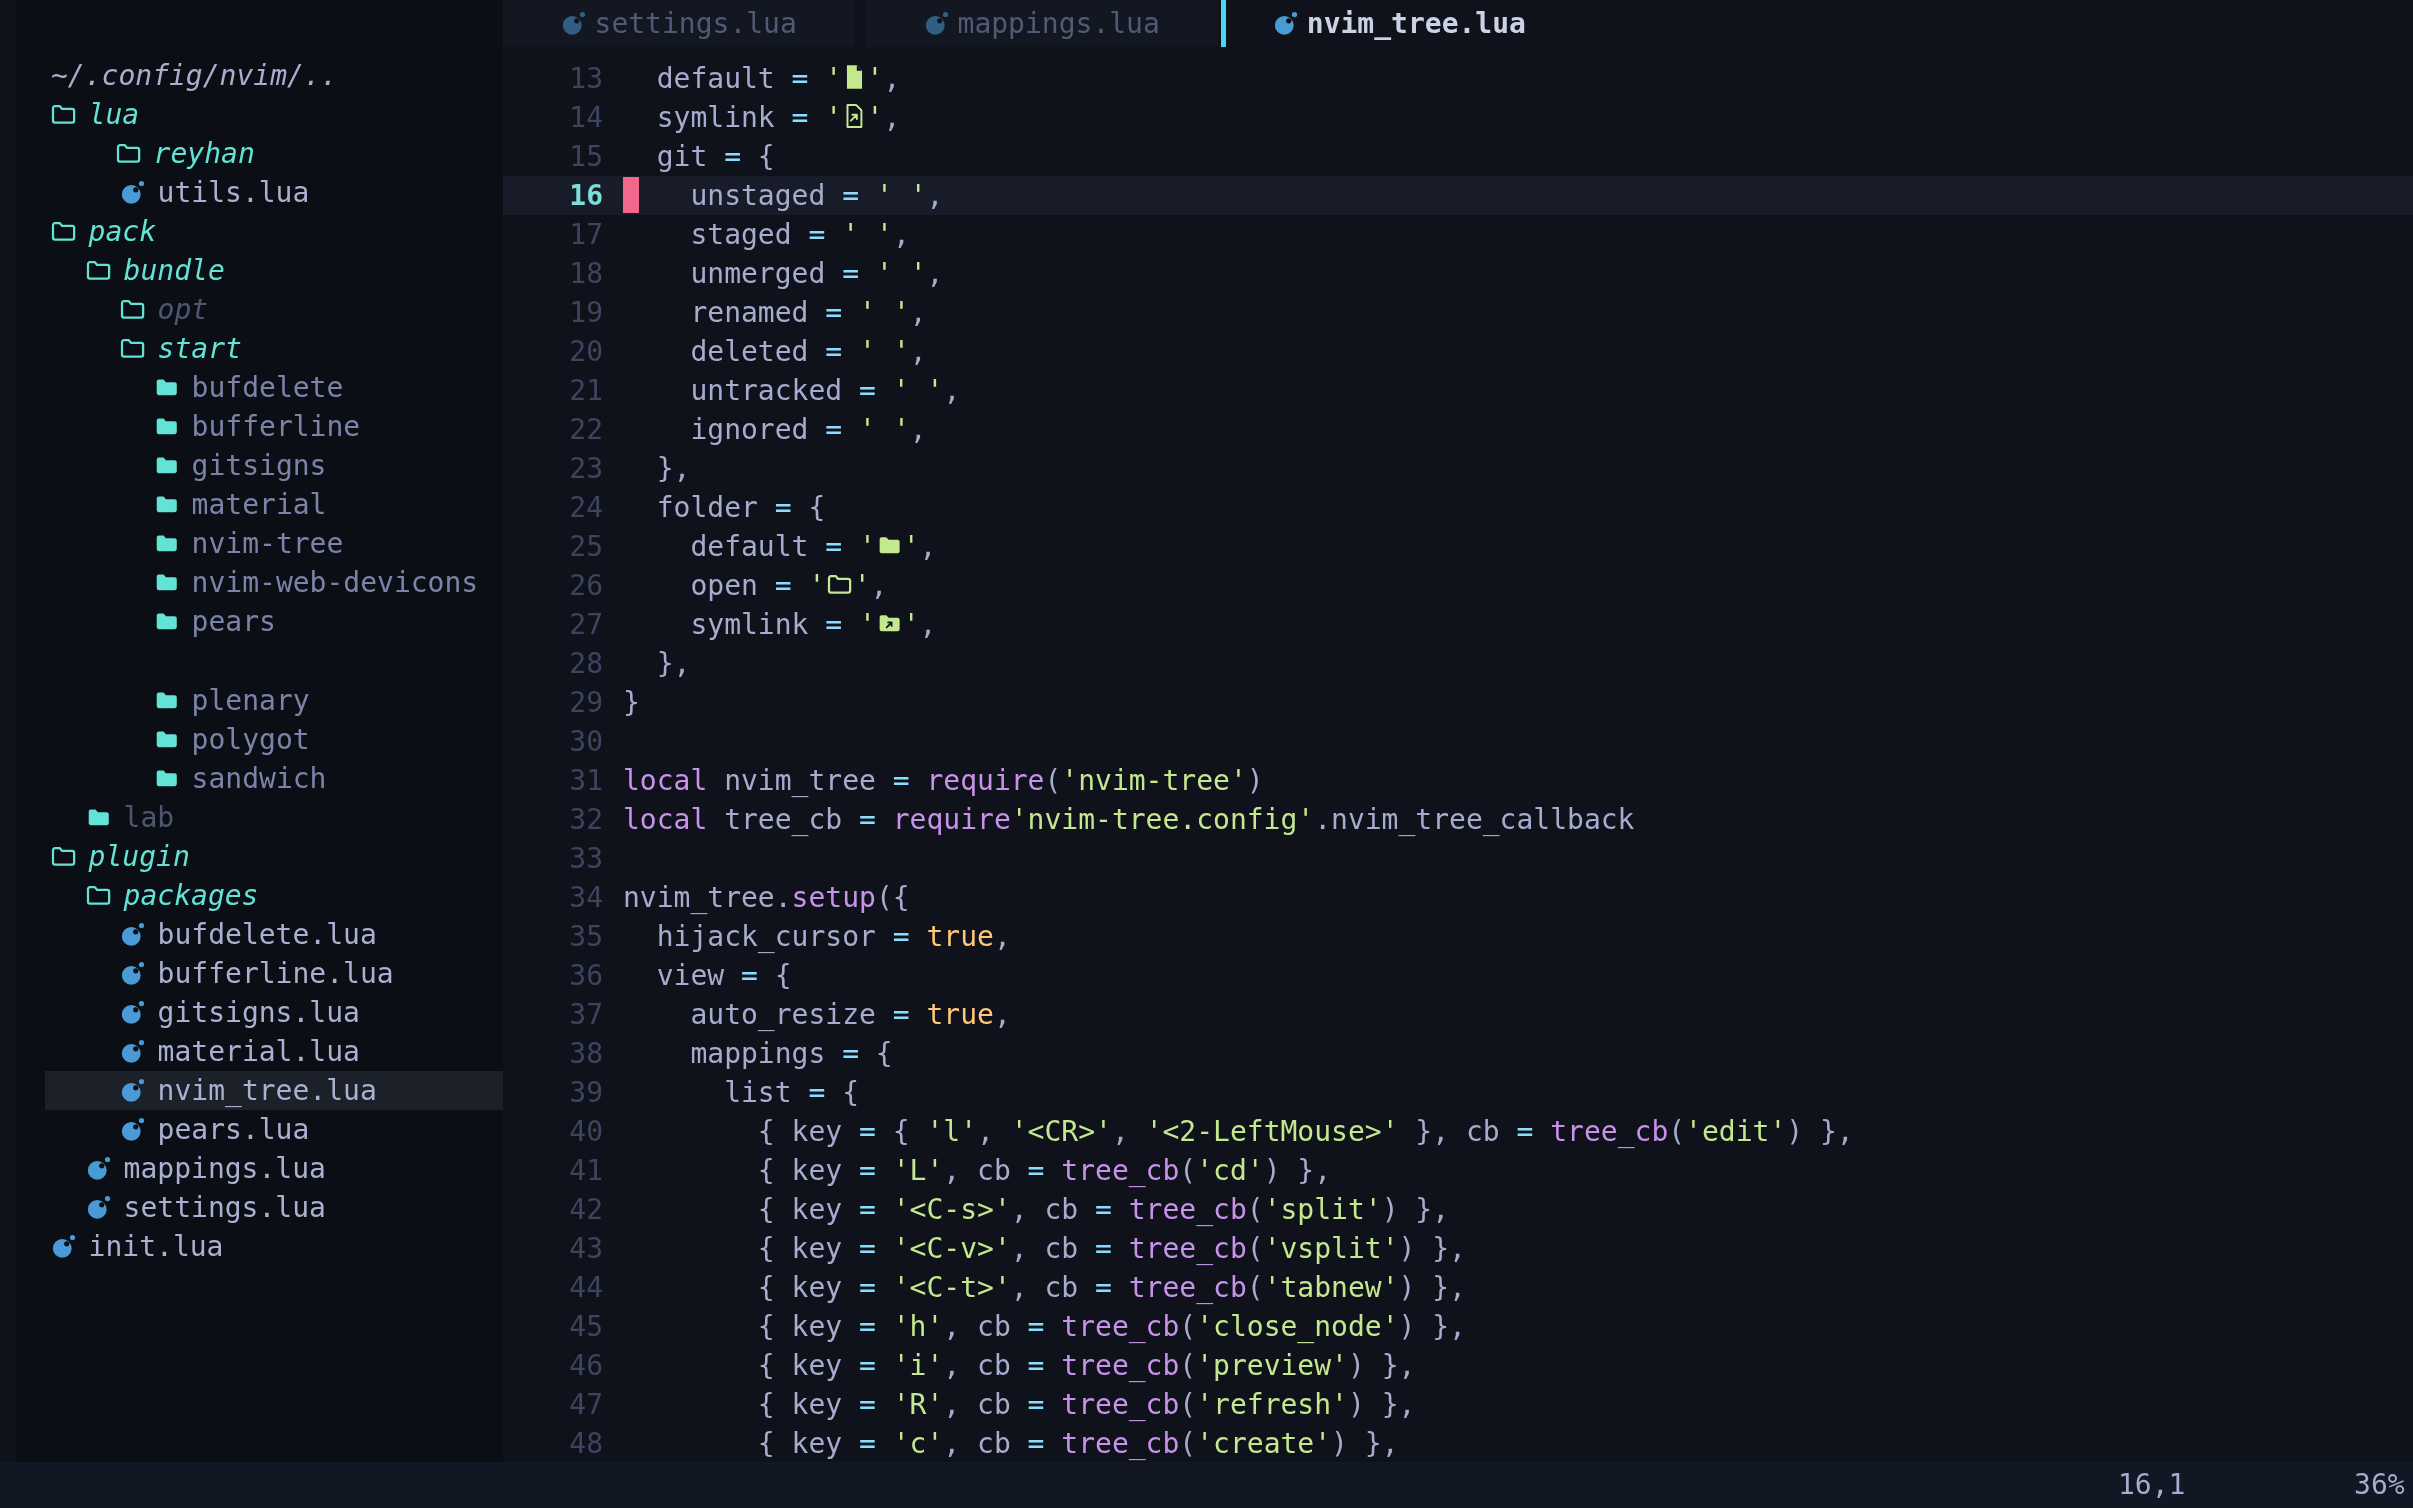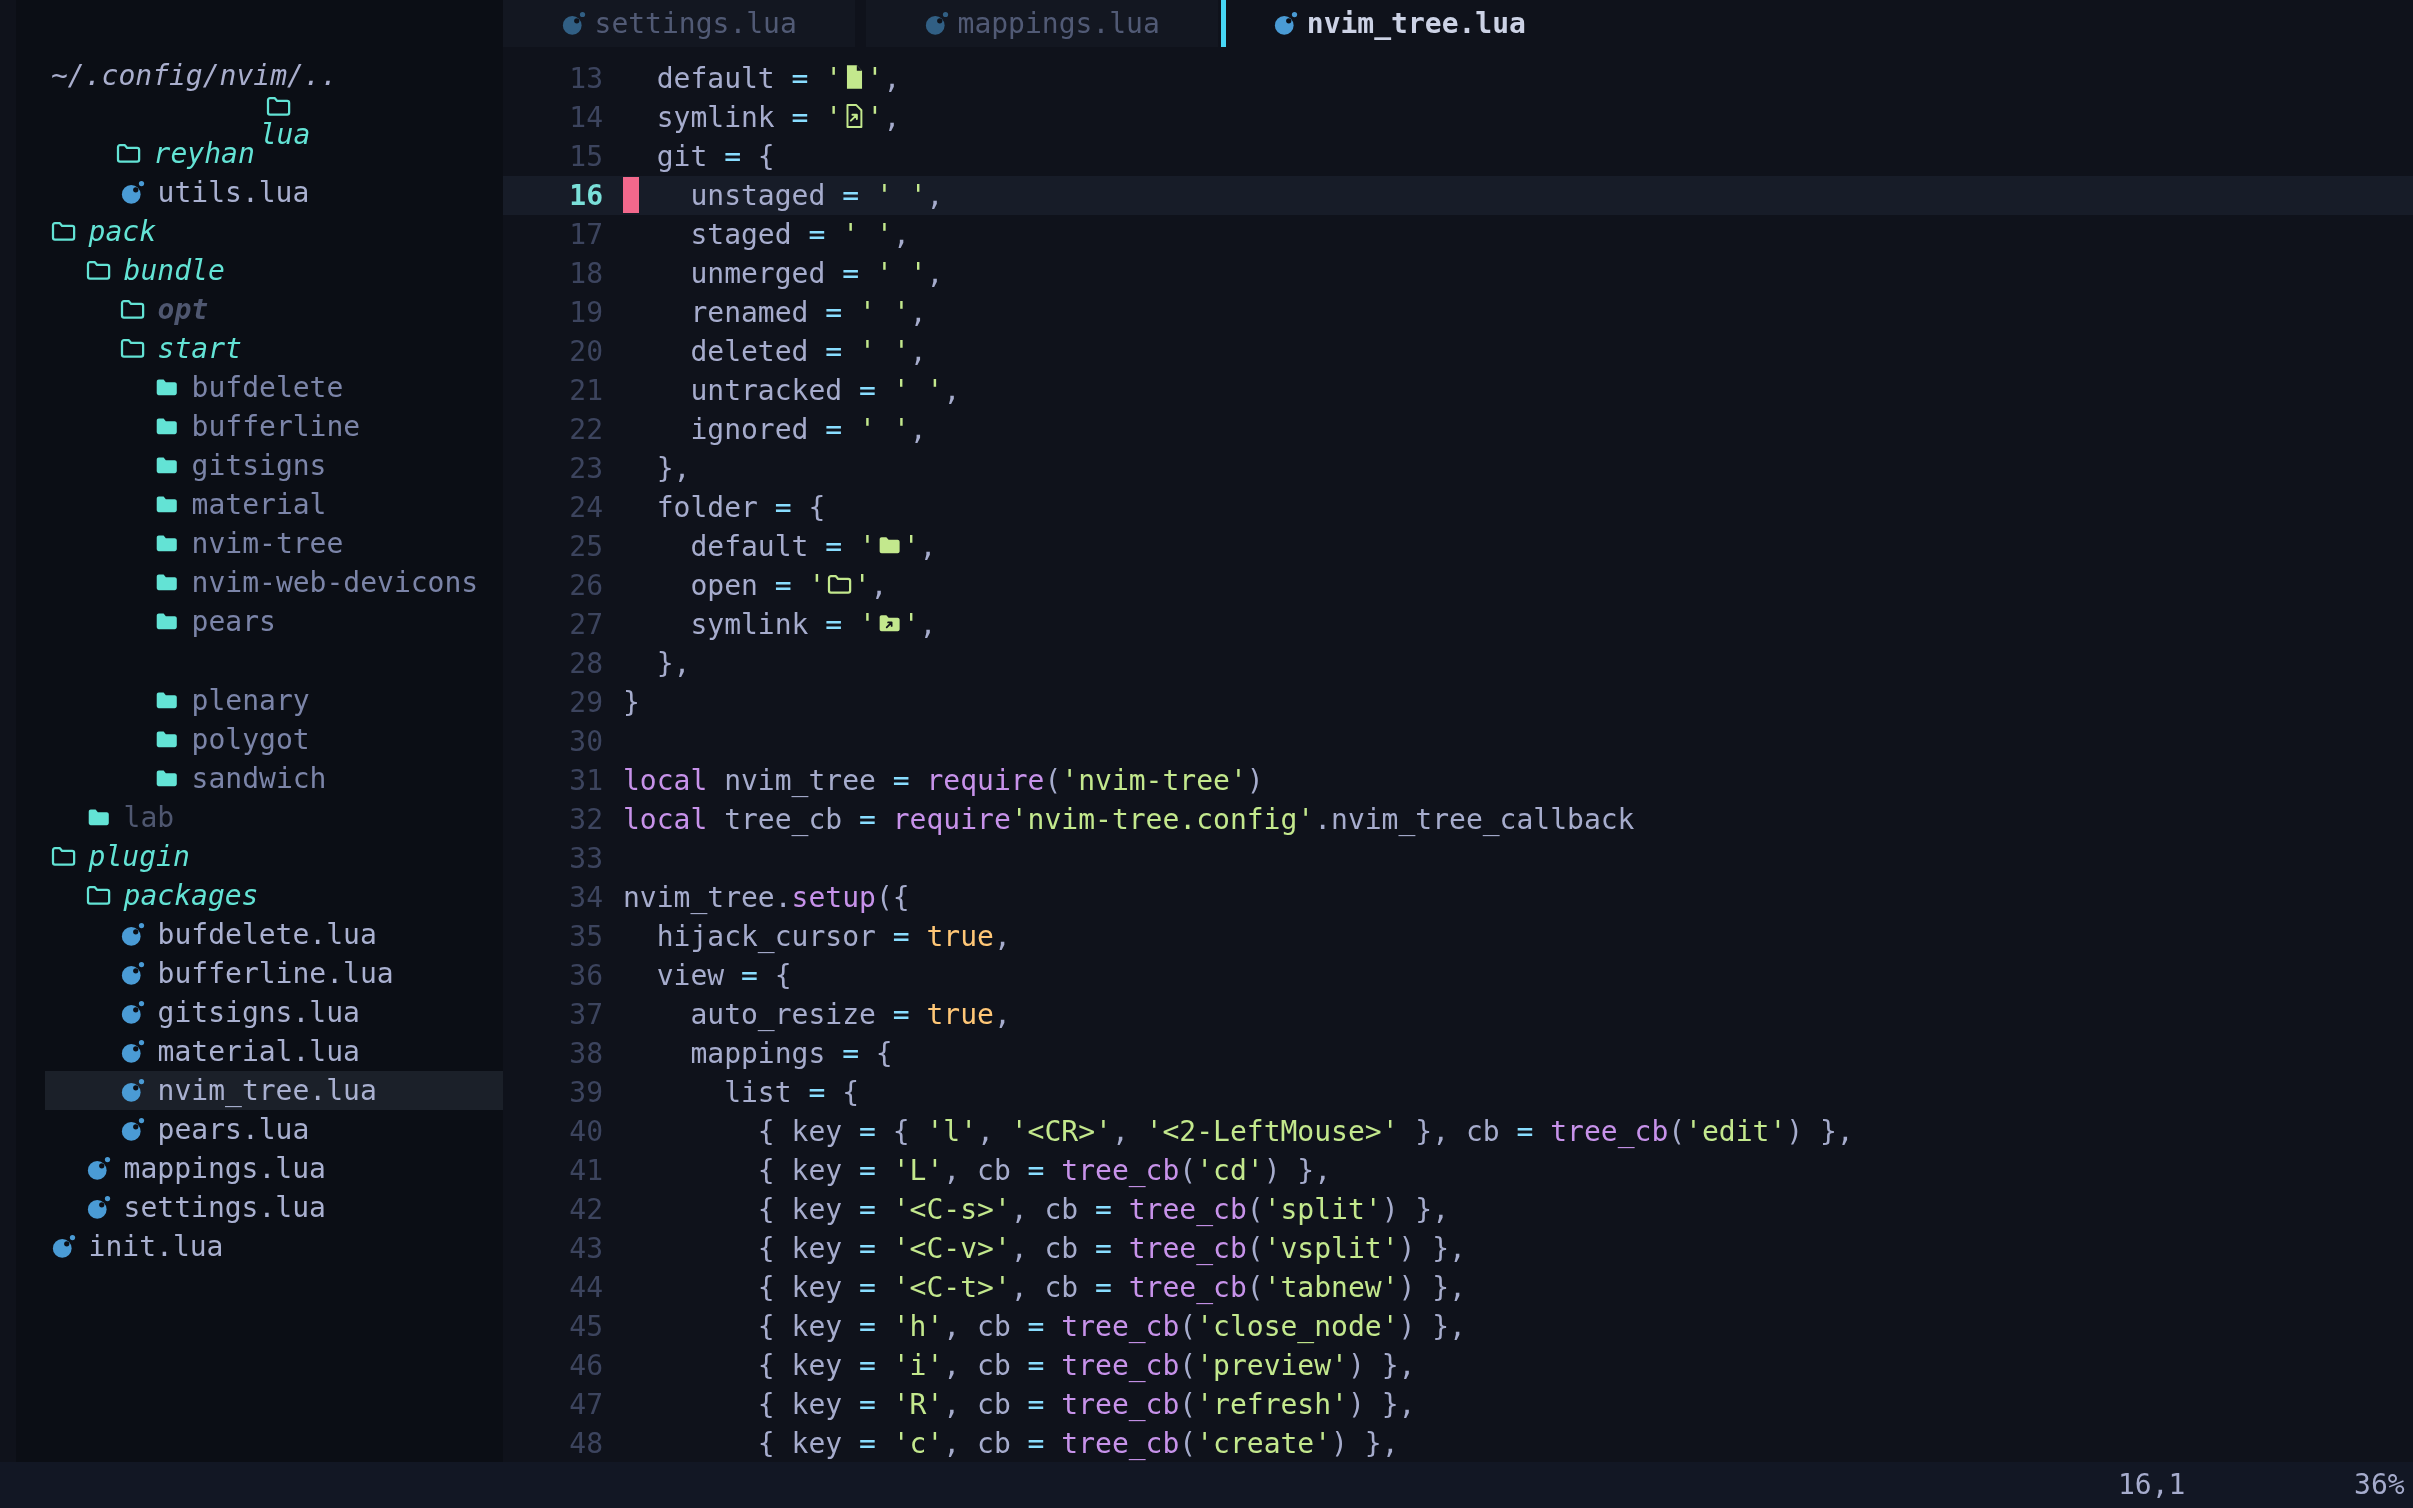--- a/index.html
+++ b/index.html
@@ -67,38 +67,38 @@
   .st-pct{position:absolute;right:8.4px;}
 </style>
 </head>
 <body>
 
 <div class="app">
 
   <aside class="sidebar">
     <div class="tree-root">~/.config/nvim/..</div>
     <div class="tree-items">
-        <div class="srow k-dir" style="padding-left: 35px; flex-direction: column;"><span class="ticon icon-dir"><svg width="25" height="22.6" viewBox="0 0 20 18">
+        <div class="srow k-dir" style="padding-left: 35px;"><span class="ticon icon-dir"><svg width="25" height="22.6" viewBox="0 0 20 18">
               <path d="M1.6 4.2c0-.9.7-1.7 1.6-1.7h3.9l1.8 2.2h8c.9 0 1.6.8 1.6 1.7v7.6c0 .9-.7 1.7-1.6 1.7H3.2c-.9 0-1.6-.8-1.6-1.7z" fill="none" stroke="currentColor" stroke-width="1.8" stroke-linejoin="round"></path>
             </svg></span><span class="tlabel">lua</span></div>
         <div class="srow k-dir" style="padding-left: 100px;"><span class="ticon icon-dir"><svg width="25" height="22.6" viewBox="0 0 20 18">
               <path d="M1.6 4.2c0-.9.7-1.7 1.6-1.7h3.9l1.8 2.2h8c.9 0 1.6.8 1.6 1.7v7.6c0 .9-.7 1.7-1.6 1.7H3.2c-.9 0-1.6-.8-1.6-1.7z" fill="none" stroke="currentColor" stroke-width="1.8" stroke-linejoin="round"></path>
             </svg></span><span class="tlabel">reyhan</span></div>
         <div class="srow k-file" style="padding-left: 104px;"><span class="ticon icon-lua"><svg width="25" height="25" viewBox="0 0 20 20">
               <circle cx="9" cy="11.5" r="7.5" fill="currentColor"></circle>
               <circle cx="12.6" cy="7.8" r="2.1" fill="#0b0e15"></circle>
               <circle cx="17.2" cy="2.8" r="2.1" fill="currentColor"></circle>
             </svg></span><span class="tlabel">utils.lua</span></div>
         <div class="srow k-dir" style="padding-left: 35px;"><span class="ticon icon-dir"><svg width="25" height="22.6" viewBox="0 0 20 18">
               <path d="M1.6 4.2c0-.9.7-1.7 1.6-1.7h3.9l1.8 2.2h8c.9 0 1.6.8 1.6 1.7v7.6c0 .9-.7 1.7-1.6 1.7H3.2c-.9 0-1.6-.8-1.6-1.7z" fill="none" stroke="currentColor" stroke-width="1.8" stroke-linejoin="round"></path>
             </svg></span><span class="tlabel">pack</span></div>
         <div class="srow k-dir" style="padding-left: 70px;"><span class="ticon icon-dir"><svg width="25" height="22.6" viewBox="0 0 20 18">
               <path d="M1.6 4.2c0-.9.7-1.7 1.6-1.7h3.9l1.8 2.2h8c.9 0 1.6.8 1.6 1.7v7.6c0 .9-.7 1.7-1.6 1.7H3.2c-.9 0-1.6-.8-1.6-1.7z" fill="none" stroke="currentColor" stroke-width="1.8" stroke-linejoin="round"></path>
             </svg></span><span class="tlabel">bundle</span></div>
-        <div class="srow k-dir-dim" style="padding-left: 104px; font-weight: bold;"><span class="ticon icon-dir"><svg width="25" height="22.6" viewBox="0 0 20 18">
+        <div class="srow k-dir-dim" style="padding-left: 104px;"><span class="ticon icon-dir"><svg width="25" height="22.6" viewBox="0 0 20 18">
               <path d="M1.6 4.2c0-.9.7-1.7 1.6-1.7h3.9l1.8 2.2h8c.9 0 1.6.8 1.6 1.7v7.6c0 .9-.7 1.7-1.6 1.7H3.2c-.9 0-1.6-.8-1.6-1.7z" fill="none" stroke="currentColor" stroke-width="1.8" stroke-linejoin="round"></path>
             </svg></span><span class="tlabel">opt</span></div>
         <div class="srow k-dir" style="padding-left: 104px;"><span class="ticon icon-dir"><svg width="25" height="22.6" viewBox="0 0 20 18">
               <path d="M1.6 4.2c0-.9.7-1.7 1.6-1.7h3.9l1.8 2.2h8c.9 0 1.6.8 1.6 1.7v7.6c0 .9-.7 1.7-1.6 1.7H3.2c-.9 0-1.6-.8-1.6-1.7z" fill="none" stroke="currentColor" stroke-width="1.8" stroke-linejoin="round"></path>
             </svg></span><span class="tlabel">start</span></div>
         <div class="srow k-dir-closed" style="padding-left: 138px;"><span class="ticon icon-dir"><svg width="23.5" height="21" viewBox="0 0 20 18">
               <path d="M1.4 4c0-1 .8-1.8 1.8-1.8h4.1l1.9 2.3h7.6c1 0 1.8.8 1.8 1.8v7.5c0 1-.8 1.8-1.8 1.8H3.2c-1 0-1.8-.8-1.8-1.8z" fill="currentColor"></path>
             </svg></span><span class="tlabel">bufdelete</span></div>
         <div class="srow k-dir-closed" style="padding-left: 138px;"><span class="ticon icon-dir"><svg width="23.5" height="21" viewBox="0 0 20 18">
               <path d="M1.4 4c0-1 .8-1.8 1.8-1.8h4.1l1.9 2.3h7.6c1 0 1.8.8 1.8 1.8v7.5c0 1-.8 1.8-1.8 1.8H3.2c-1 0-1.8-.8-1.8-1.8z" fill="currentColor"></path>

